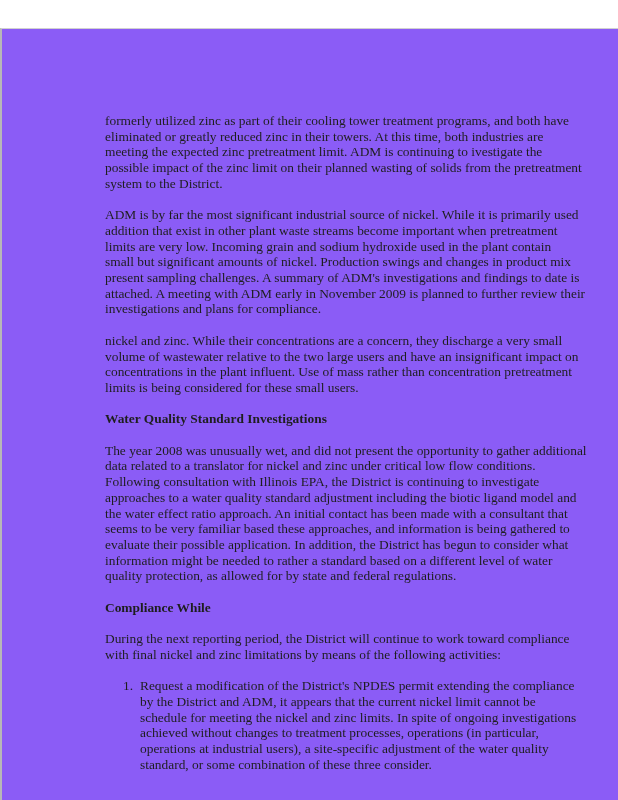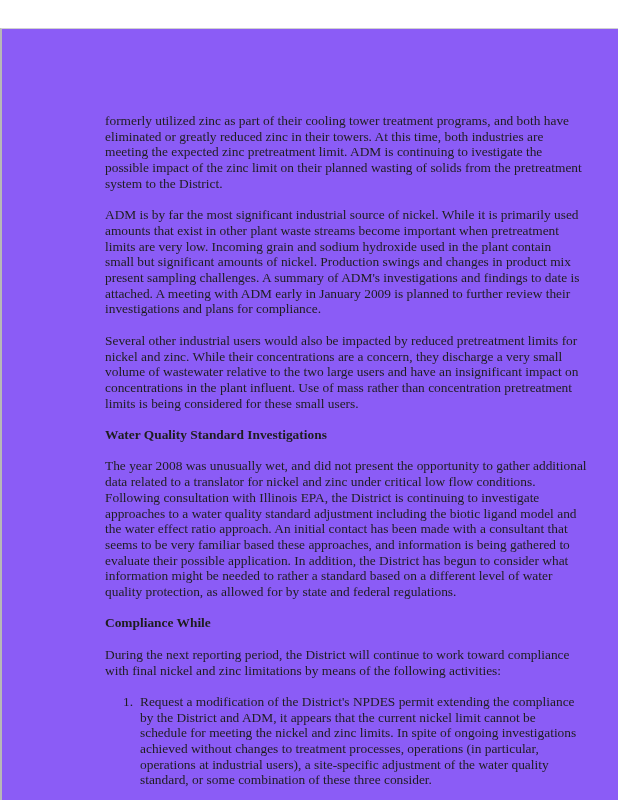--- a/index.html
+++ b/index.html
@@ -69,30 +69,29 @@
     <p class="para">
       <span class="line">formerly utilized zinc as part of their cooling tower treatment programs, and both have</span>
       <span class="line">eliminated or greatly reduced zinc in their towers.  At this time, both industries are</span>
       <span class="line">meeting the expected zinc pretreatment limit.  ADM is continuing to ivestigate the</span>
       <span class="line">possible impact of the zinc limit on their planned wasting of solids from the pretreatment</span>
       <span class="line">system to the District.</span>
     </p>
 
     <p class="para">
       <span class="line">ADM is by far the most significant industrial source of nickel.  While it is primarily used</span>
-      <span class="line">amounts that exist in other plant waste streams become important when pretreatment</span>
+      <span class="line">addition that exist in other plant waste streams become important when pretreatment</span>
       <span class="line">limits are very low.  Incoming grain and sodium hydroxide used in the plant contain</span>
       <span class="line">small but significant amounts of nickel.  Production swings and changes in product mix</span>
       <span class="line">present sampling challenges.  A summary of ADM's investigations and findings to date is</span>
-      <span class="line">attached.  A meeting with ADM early in January 2009 is planned to further review their</span>
+      <span class="line">attached.  A meeting with ADM early in November 2009 is planned to further review their</span>
       <span class="line">investigations and plans for compliance.</span>
     </p>
 
     <p class="para">
-      <span class="line">Several other industrial users would also be impacted by reduced pretreatment limits for</span>
       <span class="line">nickel and zinc.  While their concentrations are a concern, they discharge a very small</span>
       <span class="line">volume of wastewater relative to the two large users and have an insignificant impact on</span>
       <span class="line">concentrations in the plant influent.  Use of mass rather than concentration pretreatment</span>
       <span class="line">limits is being considered for these small users.</span>
     </p>
 
     <p class="heading">Water Quality Standard Investigations</p>
 
     <p class="para">
       <span class="line">The year 2008 was unusually wet, and did not present the opportunity to gather additional</span>

